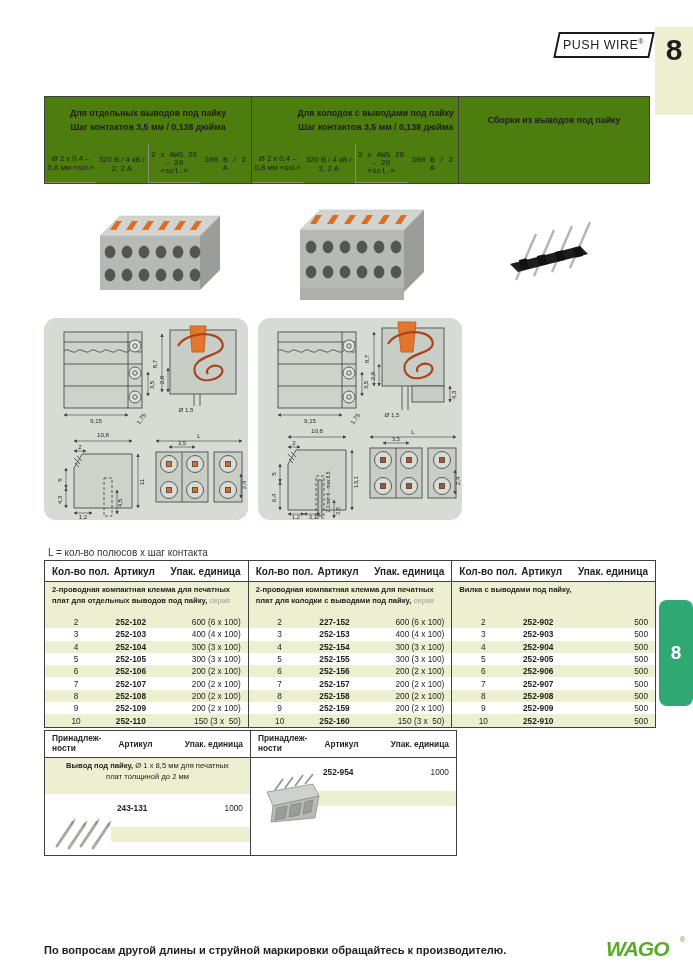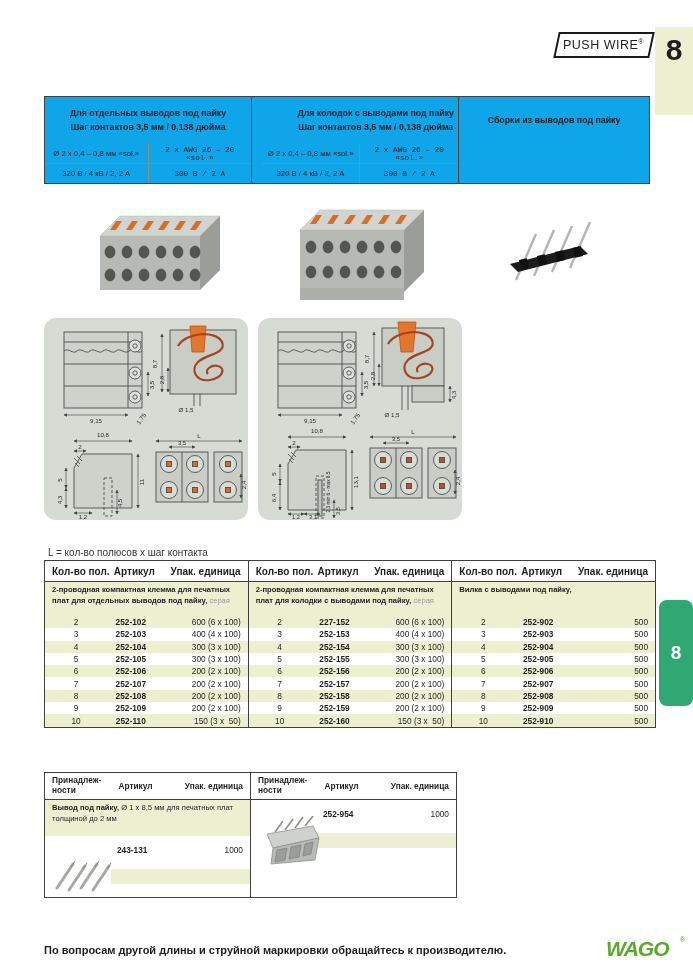--- a/index.html
+++ b/index.html
@@ -8,29 +8,29 @@
   
   .title{position:absolute;left:44px;top:34px;font-size:14.5px;font-weight:bold;letter-spacing:.2px;}
   .pushwire{position:absolute;left:556px;top:32px;width:92px;height:22px;border:2px solid #1a1a1a;
             transform:skewX(-12deg);display:flex;align-items:center;justify-content:center;background:#fff;}
   .pushwire .inner{transform:skewX(12deg);font-size:12.5px;letter-spacing:.5px;white-space:nowrap;}
   .pushwire sup{font-size:7px;}
   .chapterbox{position:absolute;left:655px;top:27px;width:38px;height:88px;background:#edefd1;text-align:center;}
   .chapterbox .num{font-size:30px;font-weight:bold;line-height:1;margin-top:8px;}
   .chapterbox .pg{font-size:10px;color:#333;margin-top:12px;margin-left:48px;}
   
-  .spec{position:absolute;left:44px;top:96px;width:606px;height:88px;background:#0ea5e9;
+  .spec{position:absolute;left:44px;top:96px;width:606px;height:88px;background:#4d7c0f;
         border:1px solid #3f3f3f;display:flex;box-sizing:border-box;}
   .spec-col{position:relative;display:flex;flex-direction:column;box-sizing:border-box;}
   .spec-col.w1{width:206px;}.spec-col.w2{width:207px;align-items:flex-end;}.spec-col.w3{flex:1;}
   .spec-col + .spec-col{border-left:1px solid #3f3f3f;}
   .spec-title{height:47px;display:flex;flex-direction:column;justify-content:center;text-align:center;
               font-weight:bold;font-size:8.8px;line-height:1.55;padding:0 4px;}
   .spec-sub{flex:1;display:flex;}
-  .spec-cell{flex:1;display:flex;flex-direction:column;font-size:7.7px;text-align:center;}
+  .spec-cell{flex:1;display:flex;flex-direction:row;font-size:7.7px;text-align:center;}
   .spec-cell + .spec-cell{border-left:1px solid #8d8d78;font-family:Liberation Mono, monospace;}
   .spec-cell .l1{flex:1;display:flex;align-items:center;justify-content:center;border-bottom:1px solid #8d8d78;padding:0 2px;}
   .spec-cell .l2{flex:1;display:flex;align-items:center;justify-content:center;padding:0 2px;}
   
   .photo{position:absolute;}
   
   .dpanel{position:absolute;top:318px;width:204px;height:202px;background:#d6dbd3;border-radius:12px;}
   .dpanel.p1{left:44px;}.dpanel.p2{left:258px;}
   .caption{position:absolute;left:48px;top:547px;font-size:10px;color:#333;}
   
@@ -48,29 +48,29 @@
   .cat-rows{flex:1;}
   .trow{display:flex;align-items:center;height:12.3px;font-size:8.3px;}
   .trow.alt{background:#edefd1;}
   .trow .c0{width:62px;text-align:center;}
   .trow .c1{flex:1;text-align:center;font-weight:bold;}
   .trow .c2{width:86px;text-align:right;padding-right:7px;white-space:pre;}
   
   .tab8{position:absolute;left:659px;top:600px;width:34px;height:106px;background:#2fa873;border-radius:8px;
         color:#fff;display:flex;align-items:center;justify-content:center;font-size:19px;font-weight:bold;}
   
-  .acc{position:absolute;left:44px;top:772px;width:413px;height:126px;border:1px solid #3f3f3f;display:flex;
+  .acc{position:absolute;left:44px;top:730px;width:413px;height:126px;border:1px solid #3f3f3f;display:flex;
        background:#fff;box-sizing:border-box;}
   .acc-col{flex:1;display:flex;flex-direction:column;position:relative;min-width:0;}
   .acc-col + .acc-col{border-left:1px solid #3f3f3f;}
   .acc-head{height:26px;display:flex;align-items:center;font-weight:bold;font-size:8.3px;border-bottom:1px solid #3f3f3f;}
   .acc-head .a0{width:62px;padding-left:7px;line-height:1.15;}
   .acc-head .a1{flex:1;text-align:center;}
   .acc-head .a2{width:86px;text-align:right;padding-right:7px;}
-  .acc-band{height:32px;background:#edefd1;font-size:7.6px;line-height:1.5;padding:2px 7px;}
+  .acc-band{height:32px;background:#edefd1;font-size:7.6px;line-height:1.5;padding:2px 13px;text-align:center;}
   .acc-band b{font-weight:bold;}
   .acc-body{flex:1;position:relative;}
   .acc-article{position:absolute;left:72px;top:9px;font-weight:bold;font-size:8.3px;}
   .acc-qty{position:absolute;right:7px;top:9px;font-size:8.3px;}
   .acc-stripe{position:absolute;left:66px;right:0;top:33px;height:15px;background:#edefd1;}
   .acc-img{position:absolute;left:4px;top:16px;}
   
   .footer-note{position:absolute;left:44px;top:944px;font-size:11px;font-weight:bold;}
   .wago{position:absolute;left:604px;top:932px;}
   svg text{font-family:"Liberation Sans",sans-serif;}

